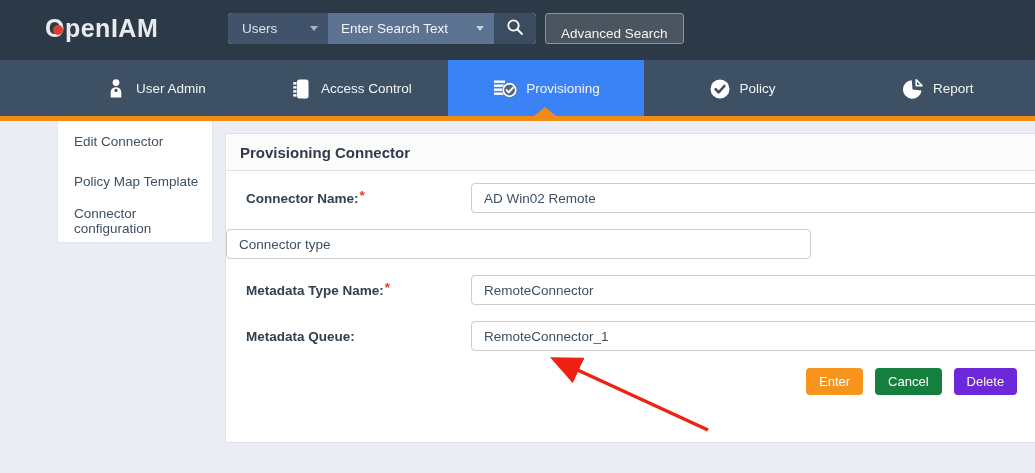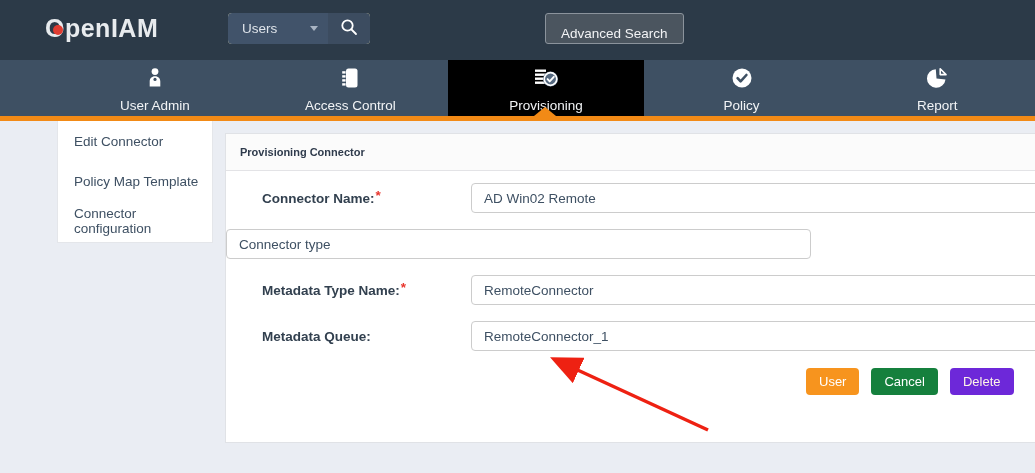--- a/index.html
+++ b/index.html
@@ -54,25 +54,25 @@
     background:#4b555f; border:1px solid #8b939c; border-radius:3px;
     color:#f2f3f5; font-size:13.5px; font-family:inherit; cursor:pointer;
   }
 
   
   .navbar {
     position:absolute; left:0; top:60px; width:1035px; height:56px;
     background:#3e5063; display:flex; padding-left:57px;
   }
   .tab {
-    width:195.6px; height:56px; display:flex; flex-direction:column;
+    width:195.6px; height:56px; display:flex; flex-direction:row;
     align-items:center; justify-content:center; gap:8px;
     color:#f2f4f6; cursor:pointer;
   }
-  .tab.selected { background:#000000;text-align:right; }
+  .tab.selected { background:#3b82f6;text-align:right; }
   .tab-icon { height:26px; display:flex; align-items:flex-end; }
   .tab-label { font-size:13.5px; }
   .accent-bar {
     position:absolute; left:0; top:116px; width:1035px; height:5px;
     background:#f28a16;
   }
   .notch {
     position:absolute; left:534px; top:-9px;
     width:0; height:0;
     border-left:11px solid transparent; border-right:11px solid transparent;
@@ -91,27 +91,27 @@
 
   
   .card {
     position:absolute; left:225px; top:133px; width:850px; height:310px;
     background:#ffffff; border:1px solid #e0e2e6;
   }
   .card-header {
     height:37px; background:#fbfbfb; border-bottom:1px solid #e3e3e6;
     display:flex; align-items:center; padding-left:14px;
   }
-  .card-title { font-size:11px; font-weight:bold; color:#2f3b4c; }
+  .card-title { font-size:15px; font-weight:bold; color:#2f3b4c; }
   .form { padding-top:12px; }
   .form-row {
     display:flex; align-items:center; height:30px; margin-bottom:16px;
   }
   .form-label {
-    width:245px; padding-left:36px; font-size:13.5px; font-weight:bold;
+    width:245px; padding-left:20px; font-size:13.5px; font-weight:bold;
     color:#32404f;
   }
   .req { color:#e8352c; position:relative; top:-3px; margin-left:1px; }
   .form-input {
     width:585px; height:30px; border:1px solid #cccccc; border-radius:4px;
     padding:0 12px; font-size:13.5px; color:#3e5063; background:#fff;
     font-family:inherit; outline:none;
   }
   .btn-row {
     display:flex; gap:12px; margin-left:580px; margin-top:17px;
@@ -136,20 +136,24 @@
 <div class="topbar">
   <div class="logo">
     <span>OpenIAM</span>
     <span class="logo-dot"></span>
   </div>
 
   <div class="search-group">
     <div class="scope-select">
       <span>Users</span>
       <span class="caret-down"></span>
+    </div>
+    <div class="search-input">
+      <span>Enter Search Text</span>
+      <span class="caret-down" style="border-top-color:#c6cfdc"></span>
     </div>
     <button class="search-btn">
       <span>
         <svg width="18" height="18" viewBox="0 0 18 18">
           <circle cx="7.5" cy="7.5" r="5.2" fill="none" stroke="#ffffff" stroke-width="1.8"></circle>
           <line x1="11.5" y1="11.5" x2="16" y2="16" stroke="#ffffff" stroke-width="1.8" stroke-linecap="round"></line>
         </svg>
       </span>
     </button>
   </div>
@@ -253,21 +257,21 @@
     </div>
 
     <div class="form-row">
       <div class="form-label">
         <span>Metadata Queue:</span><span class="req"></span>
       </div>
       <input class="form-input" value="RemoteConnector_1" style="">
     </div>
 
     <div class="btn-row">
-      <button class="btn btn-save">User</button>
+      <button class="btn btn-save">Enter</button>
       <button class="btn btn-cancel">Cancel</button>
       <button class="btn btn-delete">Delete</button>
     </div>
   </div>
 </main>
 
 <svg class="arrow-overlay" width="1035" height="473" viewBox="0 0 1035 473">
   <defs>
     <marker id="arrowhead" markerWidth="9" markerHeight="8" refX="6.5" refY="4" orient="auto">
       <polygon points="0 0, 9 4, 0 8" fill="#ee2112"></polygon>

